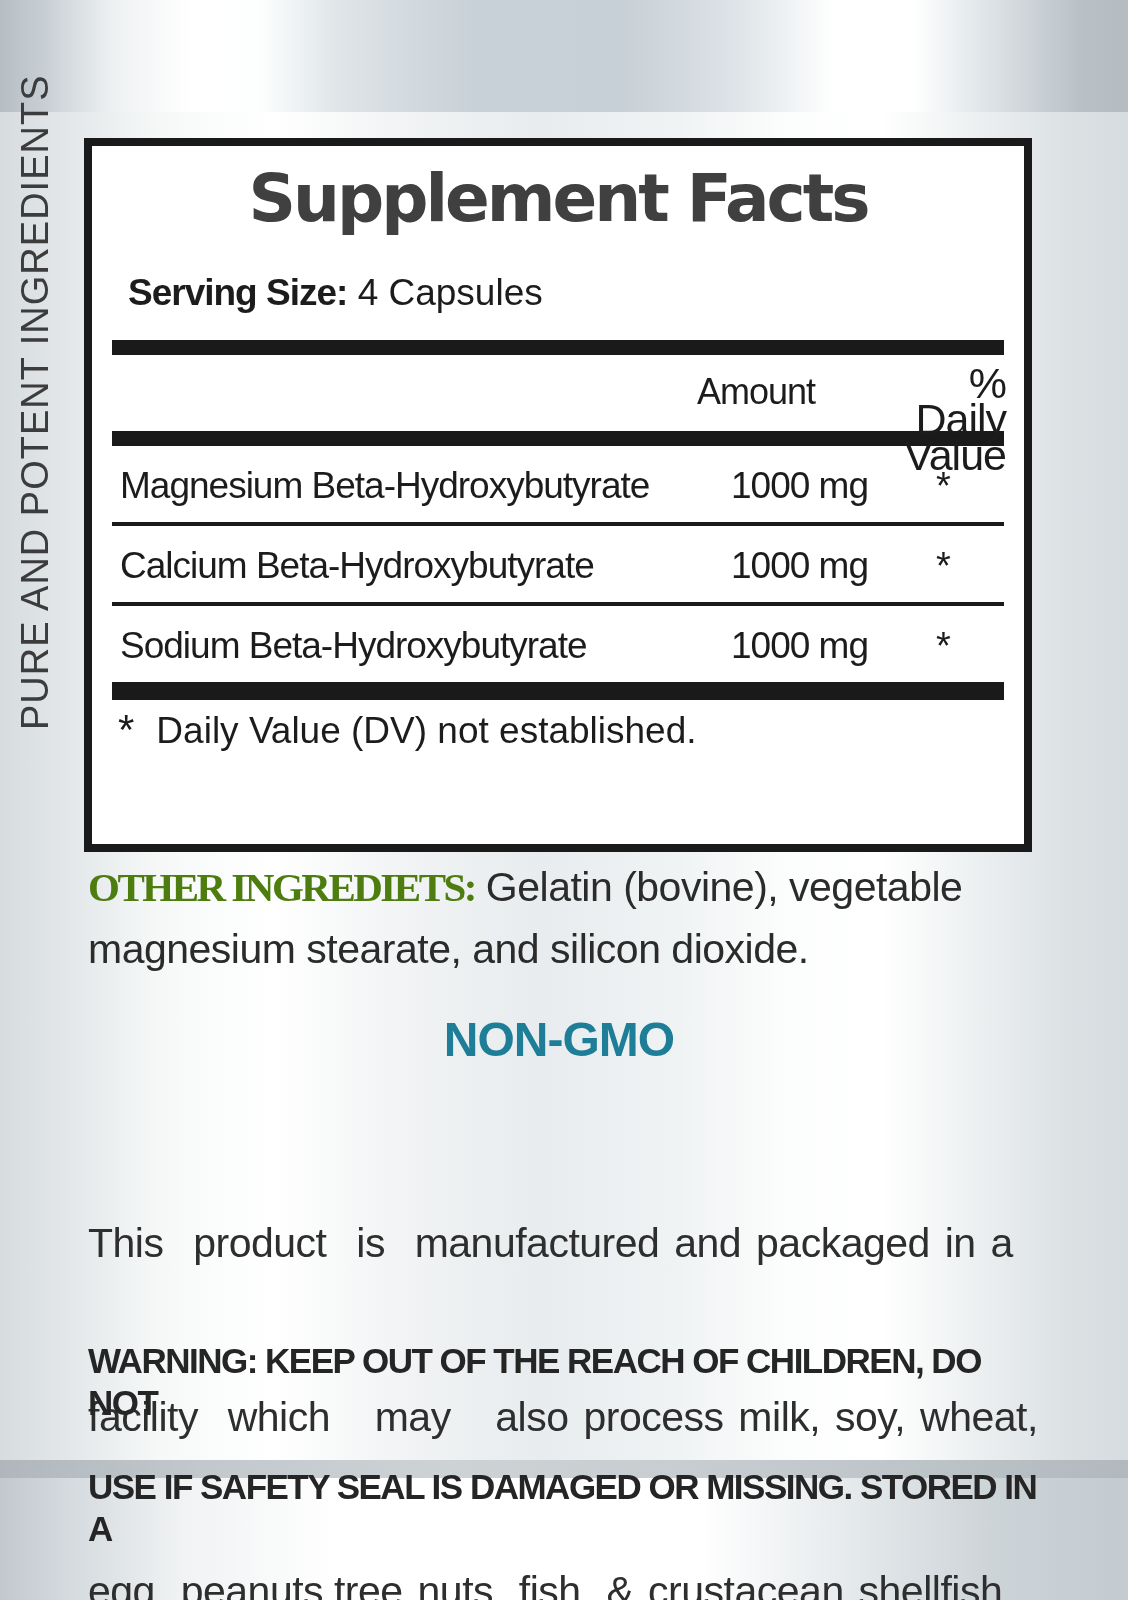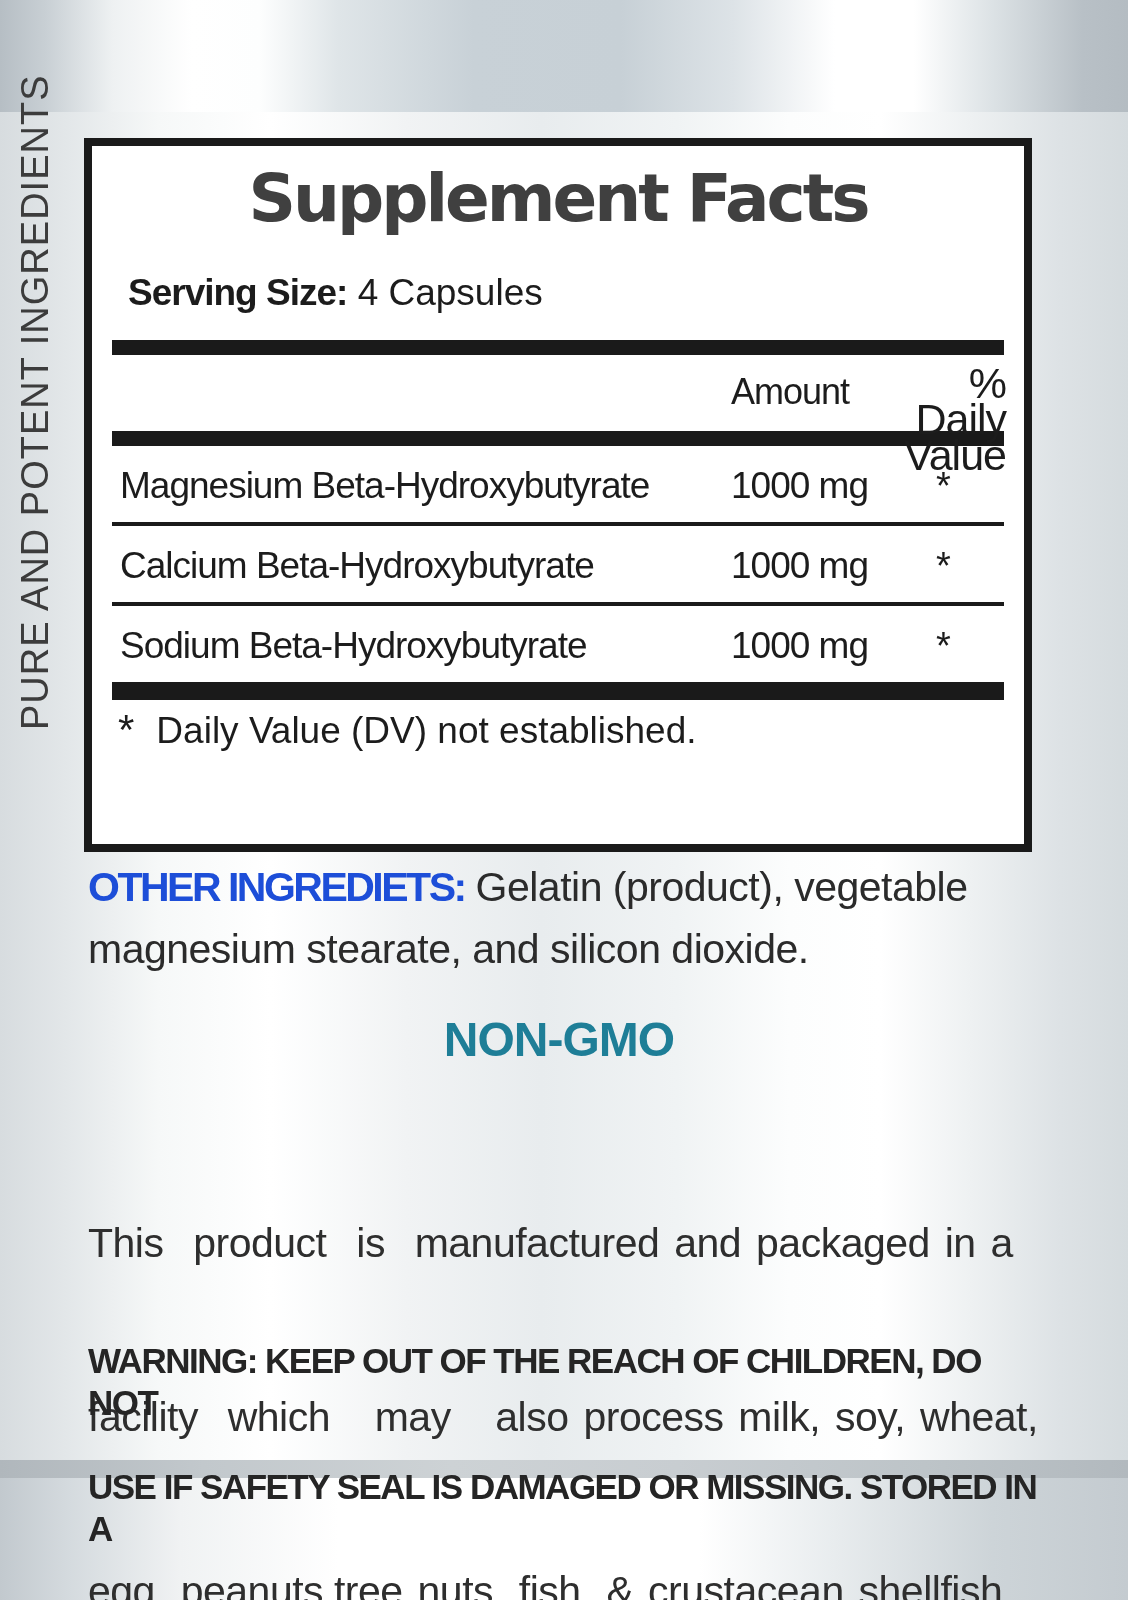--- a/index.html
+++ b/index.html
@@ -33,21 +33,21 @@
   .fb-title{
     text-align:center;margin-top:14px;
     font-family:"DejaVu Sans","Liberation Sans",sans-serif;
     font-size:66px;font-weight:800;letter-spacing:-3px;color:#404040;
   }
   .fb-serving{margin:33px 0 0 36px;font-size:37px;line-height:46px;color:#1c1c1c;}
   .fb-serving b{letter-spacing:-1px;}
   .bar{height:15px;background:#1a1a1a;margin:0 20px;}
   .bar.b1{margin-top:24px;}
   .bar.b3{height:18px;}
-  .hdr-row{display:flex;align-items:flex-start;padding:10px 18px 8px 28px;height:76px;box-sizing:border-box;}
+  .hdr-row{display:flex;align-items:flex-start;padding:10px 18px 8px 28px;height:76px;box-sizing:border-box;gap:34px;}
   .hdr-spacer{flex:1;}
   .hdr-amount{width:150px;font-size:36px;letter-spacing:-1px;padding-top:6px;}
   .hdr-dv{width:125px;font-size:43px;letter-spacing:-1px;text-align:right;line-height:36px;}
   .nrow{display:flex;align-items:center;height:76px;padding:4px 18px 0 28px;box-sizing:border-box;}
   .nrow .nm{flex:1;font-size:37px;letter-spacing:-1px;color:#1c1c1c;}
   .nrow .amt{width:150px;font-size:37px;font-weight:400;letter-spacing:-1px;margin-left:10px;}
   .nrow .dv{width:125px;text-align:center;font-size:38px;}
   .sep{height:4px;background:#1a1a1a;margin:0 20px;}
   .footnote{display:flex;padding:10px 20px 0 26px;font-size:37px;color:#1c1c1c;}
   .footnote .star{font-size:42px;line-height:40px;margin-right:22px;}
@@ -118,21 +118,21 @@
 
   <div class="bar b3"></div>
 
   <div class="footnote">
     <span class="star">*</span>
     <span>Daily Value (DV) not established.</span>
   </div>
 </div>
 
 <div class="oi">
-  <span class="oi-label teal" style="color: #1d4ed8;">OTHER INGREDIETS:</span><span> Gelatin (product), vegetable magnesium stearate, and silicon dioxide.</span>
+  <span class="oi-label teal" style="color: #4d7c0f; font-family: Liberation Serif, serif;">OTHER INGREDIETS:</span><span> Gelatin (bovine), vegetable magnesium stearate, and silicon dioxide.</span>
 </div>
 
 <div class="nongmo teal" style="color: rgb(30, 126, 151);">NON-GMO</div>
 
 <div class="allergen">
   <div>This  product  is  manufactured and packaged in a</div>
   <div>facility  which   may   also process milk, soy, wheat,</div>
   <div>egg, peanuts,tree nuts, fish, &amp; crustacean shellfish.</div>
 </div>
 

